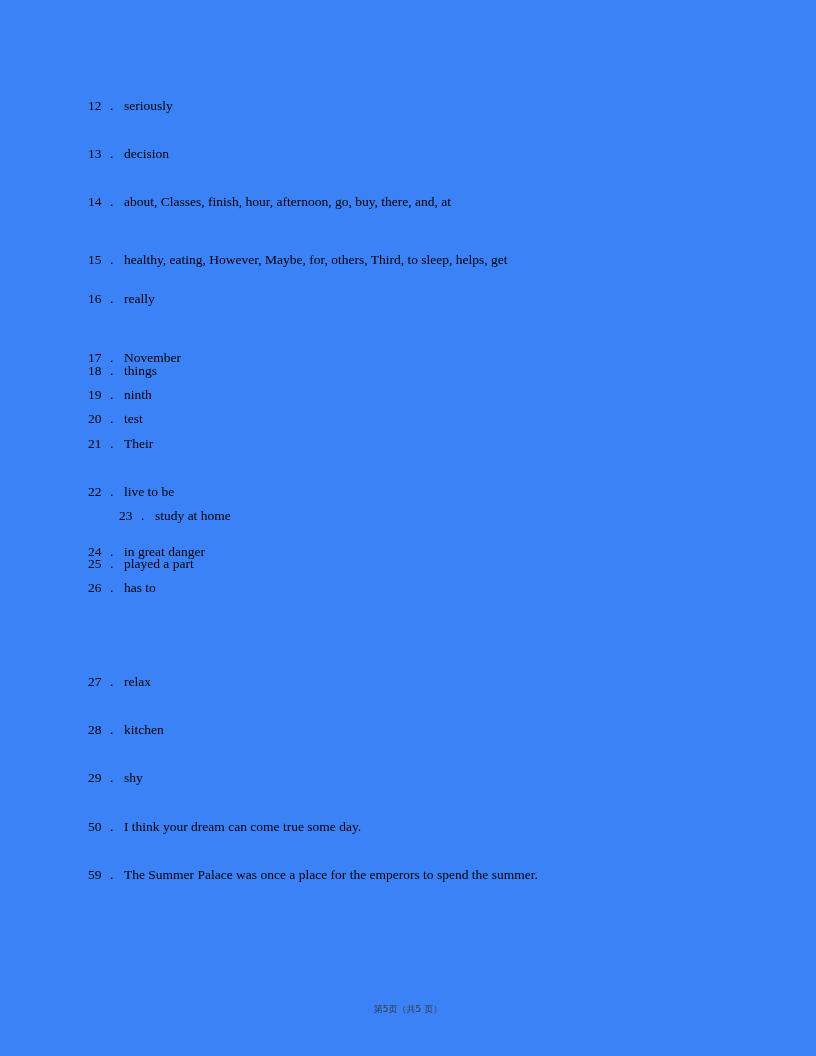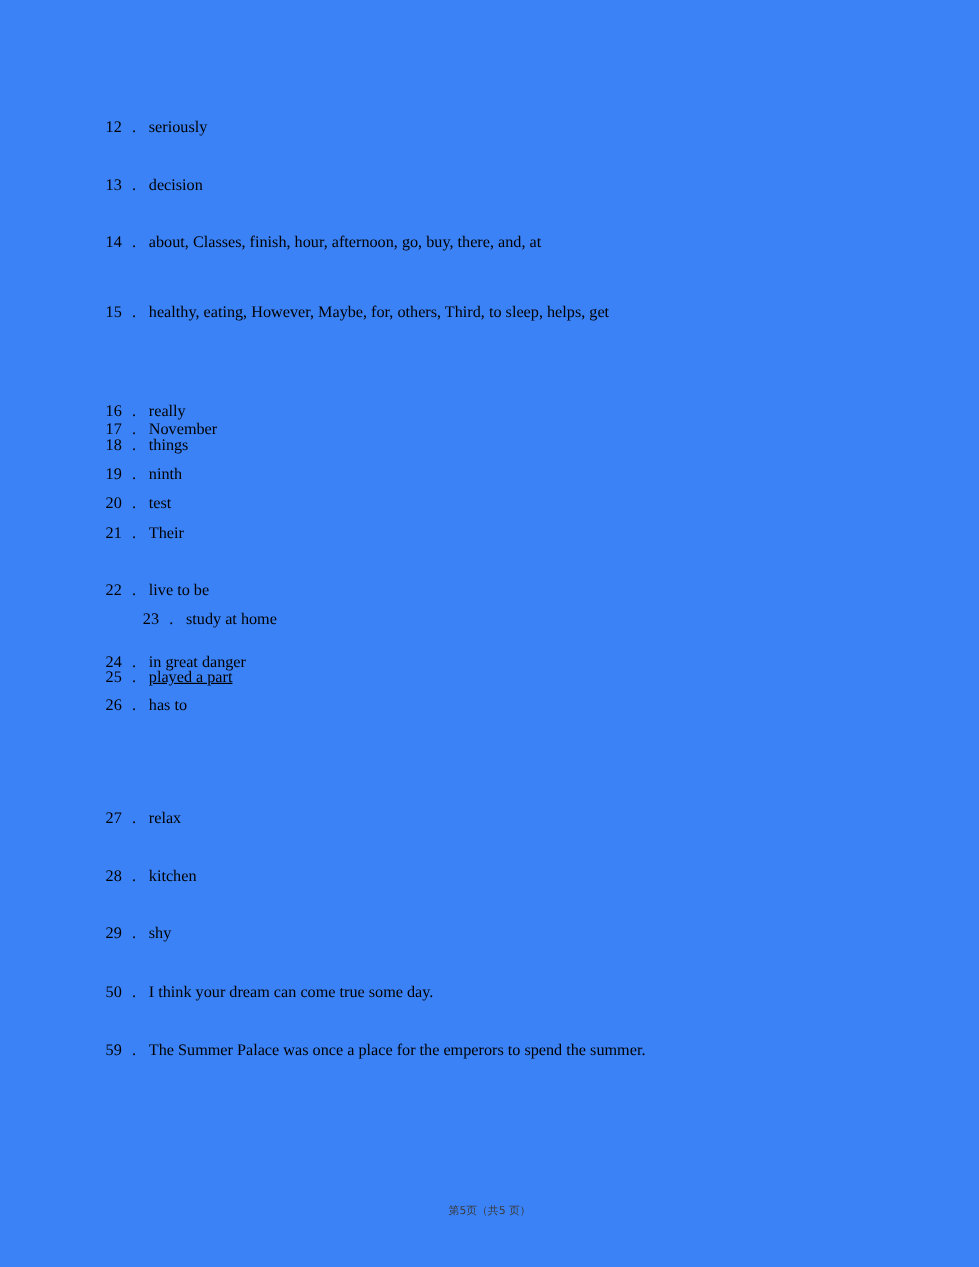--- a/index.html
+++ b/index.html
@@ -61,30 +61,30 @@
 </head>
 <body>
 
 <div class="page">
 
   <div class="answer-list">
       <div class="answer-item" style="top: 98px;"><span class="item-number">12</span><span class="item-dot">.</span><span class="item-text">seriously</span></div>
       <div class="answer-item" style="top: 146px;"><span class="item-number">13</span><span class="item-dot">.</span><span class="item-text">decision</span></div>
       <div class="answer-item" style="top: 194px;"><span class="item-number">14</span><span class="item-dot">.</span><span class="item-text">about, Classes, finish, hour, afternoon, go, buy, there, and, at</span></div>
       <div class="answer-item" style="top: 252px;"><span class="item-number">15</span><span class="item-dot">.</span><span class="item-text">healthy, eating, However, Maybe, for, others, Third, to sleep, helps, get</span></div>
-      <div class="answer-item" style="top: 291px; margin-top: 44px;"><span class="item-number">16</span><span class="item-dot">.</span><span class="item-text">really</span></div>
+      <div class="answer-item" style="top: 291px;"><span class="item-number">16</span><span class="item-dot">.</span><span class="item-text">really</span></div>
       <div class="answer-item" style="top: 350px;"><span class="item-number">17</span><span class="item-dot">.</span><span class="item-text">November</span></div>
       <div class="answer-item" style="top: 363px;"><span class="item-number">18</span><span class="item-dot">.</span><span class="item-text">things</span></div>
       <div class="answer-item" style="top: 387px;"><span class="item-number">19</span><span class="item-dot">.</span><span class="item-text">ninth</span></div>
       <div class="answer-item" style="top: 411px;"><span class="item-number">20</span><span class="item-dot">.</span><span class="item-text">test</span></div>
       <div class="answer-item" style="top: 436px;"><span class="item-number">21</span><span class="item-dot">.</span><span class="item-text">Their</span></div>
       <div class="answer-item" style="top: 484px;"><span class="item-number">22</span><span class="item-dot">.</span><span class="item-text">live to be</span></div>
       <div class="answer-item" style="top: 508px; margin-left: 31px;"><span class="item-number">23</span><span class="item-dot">.</span><span class="item-text">study at home</span></div>
       <div class="answer-item" style="top: 532px; margin-top: 12px;"><span class="item-number">24</span><span class="item-dot">.</span><span class="item-text">in great danger</span></div>
-      <div class="answer-item" style="top: 556px; text-decoration: underline;"><span class="item-number">25</span><span class="item-dot">.</span><span class="item-text">played a part</span></div>
+      <div class="answer-item" style="top: 556px;"><span class="item-number">25</span><span class="item-dot">.</span><span class="item-text">played a part</span></div>
       <div class="answer-item" style="top: 580px;"><span class="item-number">26</span><span class="item-dot">.</span><span class="item-text">has to</span></div>
       <div class="answer-item" style="top: 674px;"><span class="item-number">27</span><span class="item-dot">.</span><span class="item-text">relax</span></div>
       <div class="answer-item" style="top: 722px;"><span class="item-number">28</span><span class="item-dot">.</span><span class="item-text">kitchen</span></div>
       <div class="answer-item" style="top: 770px;"><span class="item-number">29</span><span class="item-dot">.</span><span class="item-text">shy</span></div>
       <div class="answer-item" style="top: 819px;"><span class="item-number">50</span><span class="item-dot">.</span><span class="item-text">I think your dream can come true some day.</span></div>
       <div class="answer-item" style="top: 867px;"><span class="item-number">59</span><span class="item-dot">.</span><span class="item-text">The Summer Palace was once a place for the emperors to spend the summer.</span></div>
     </div>
 
   <div class="page-footer">第5页（共5 页）</div>
 

